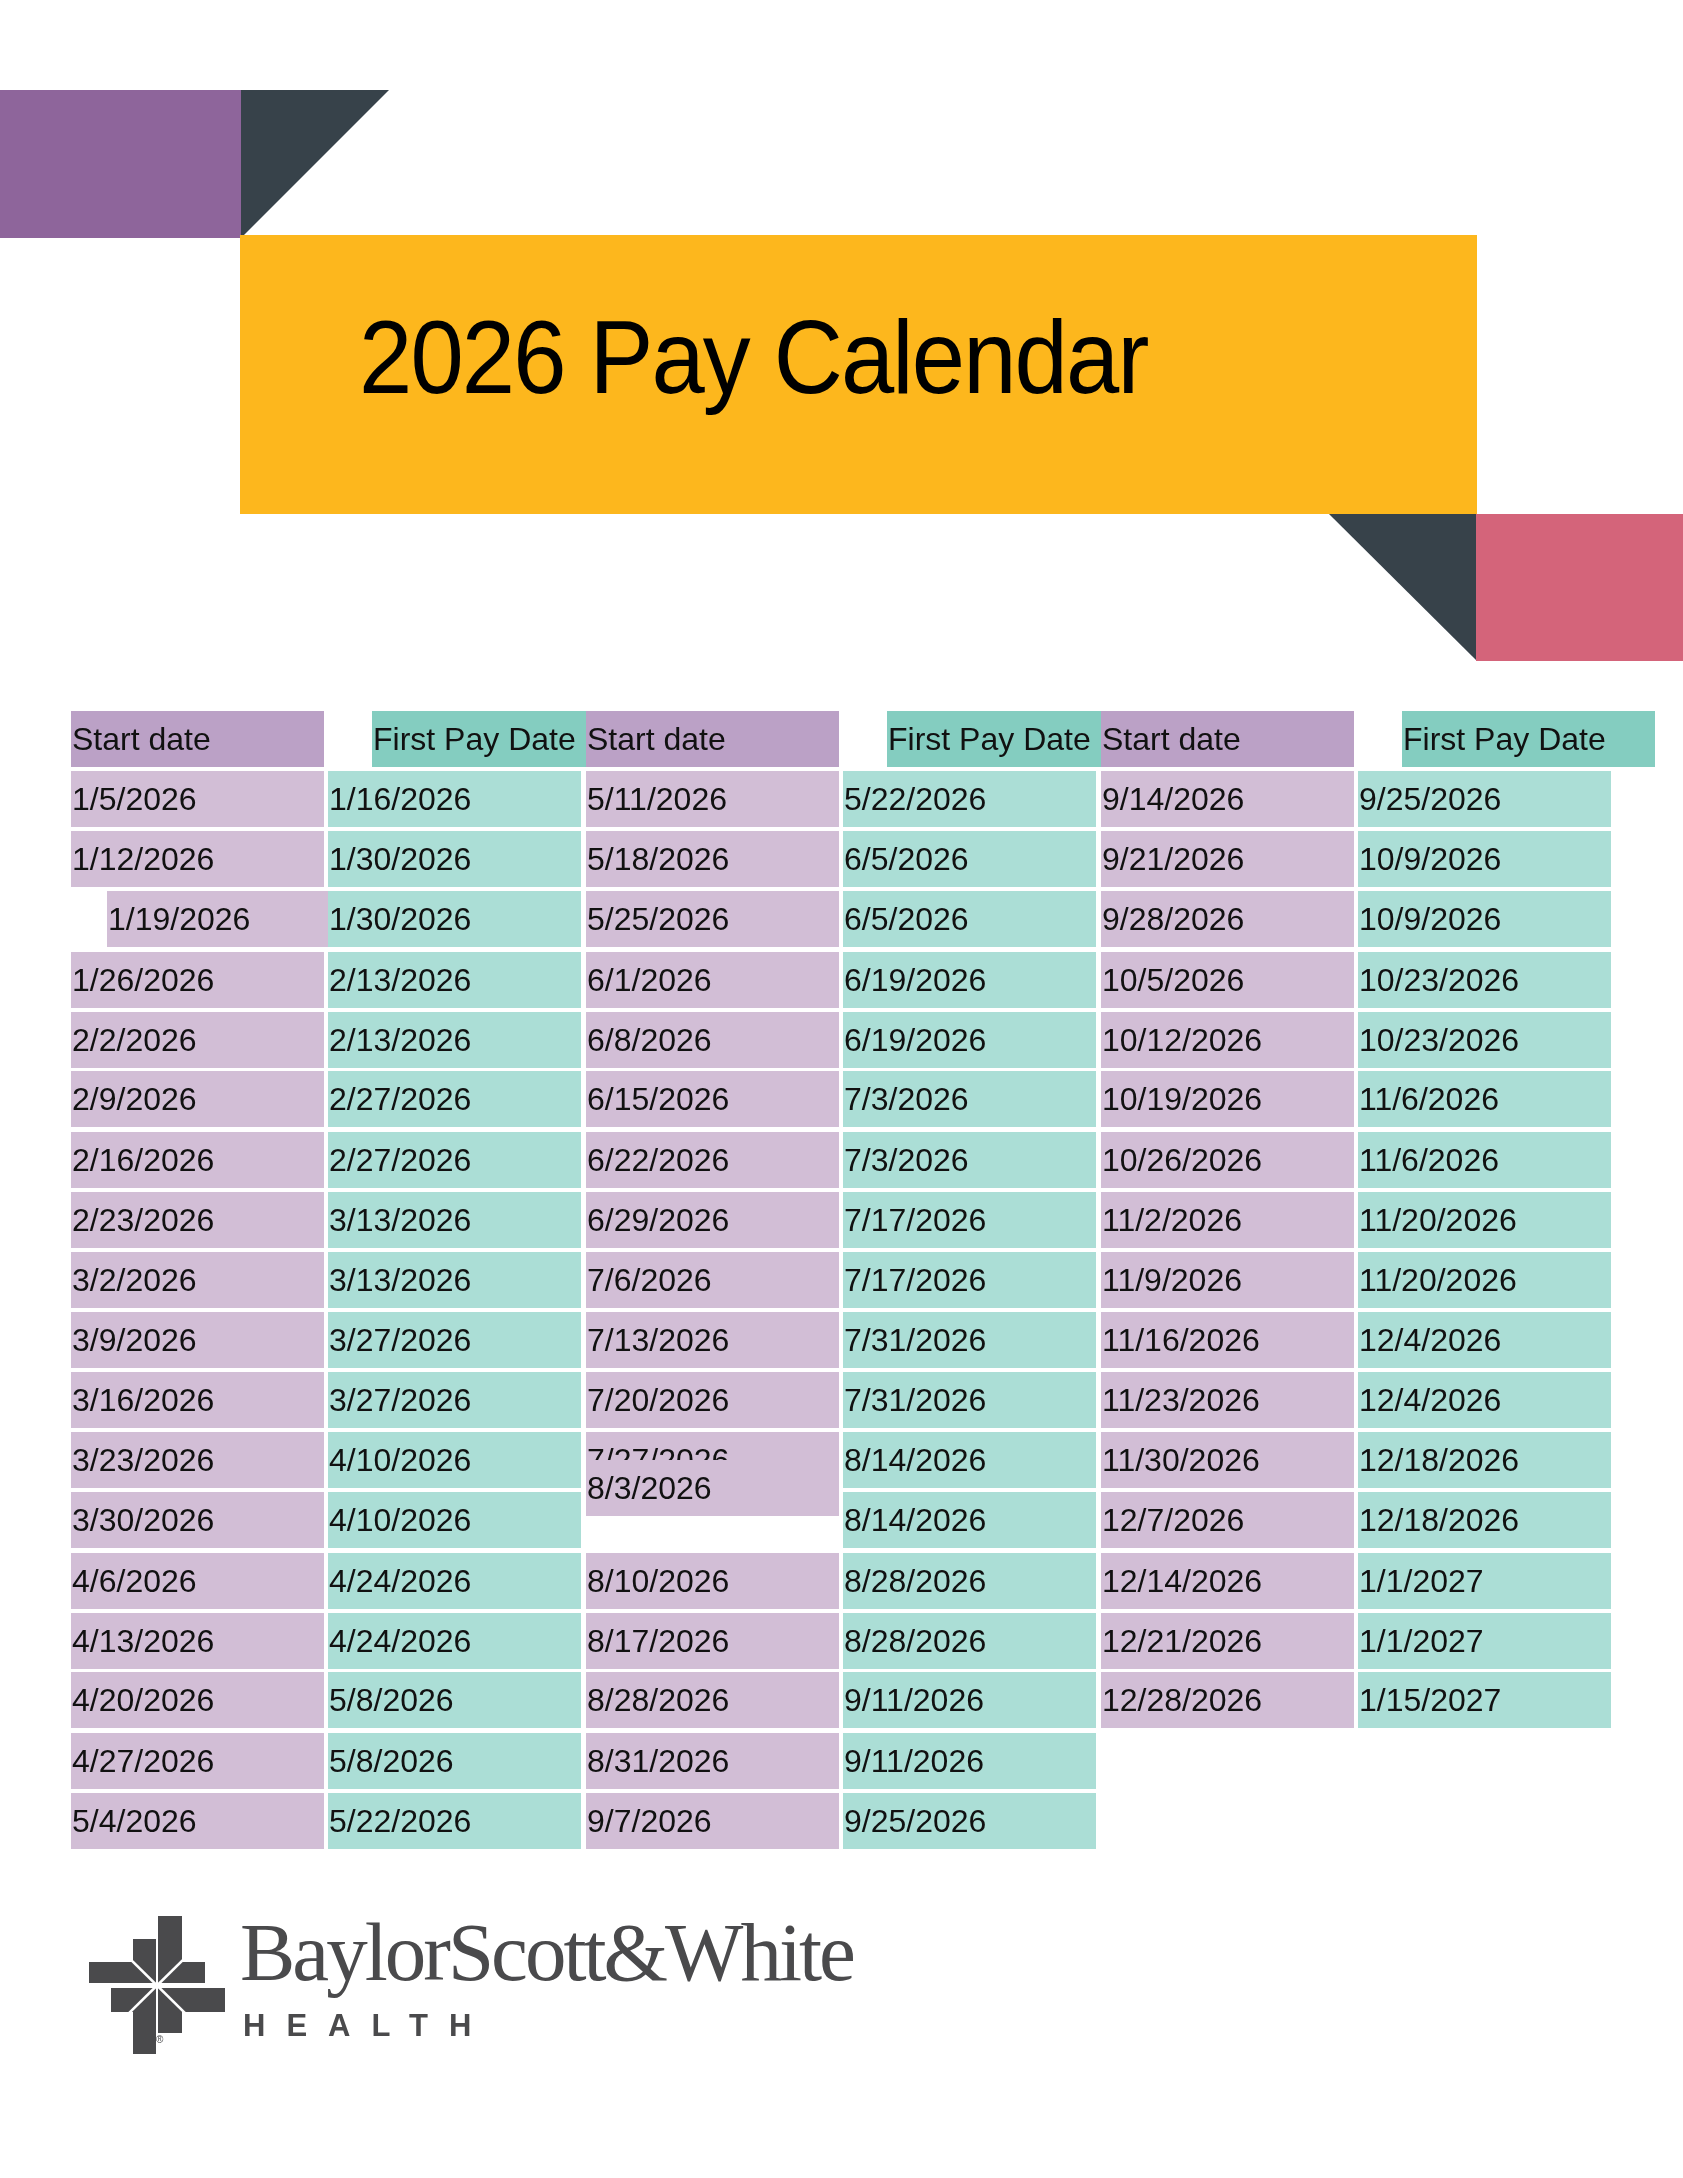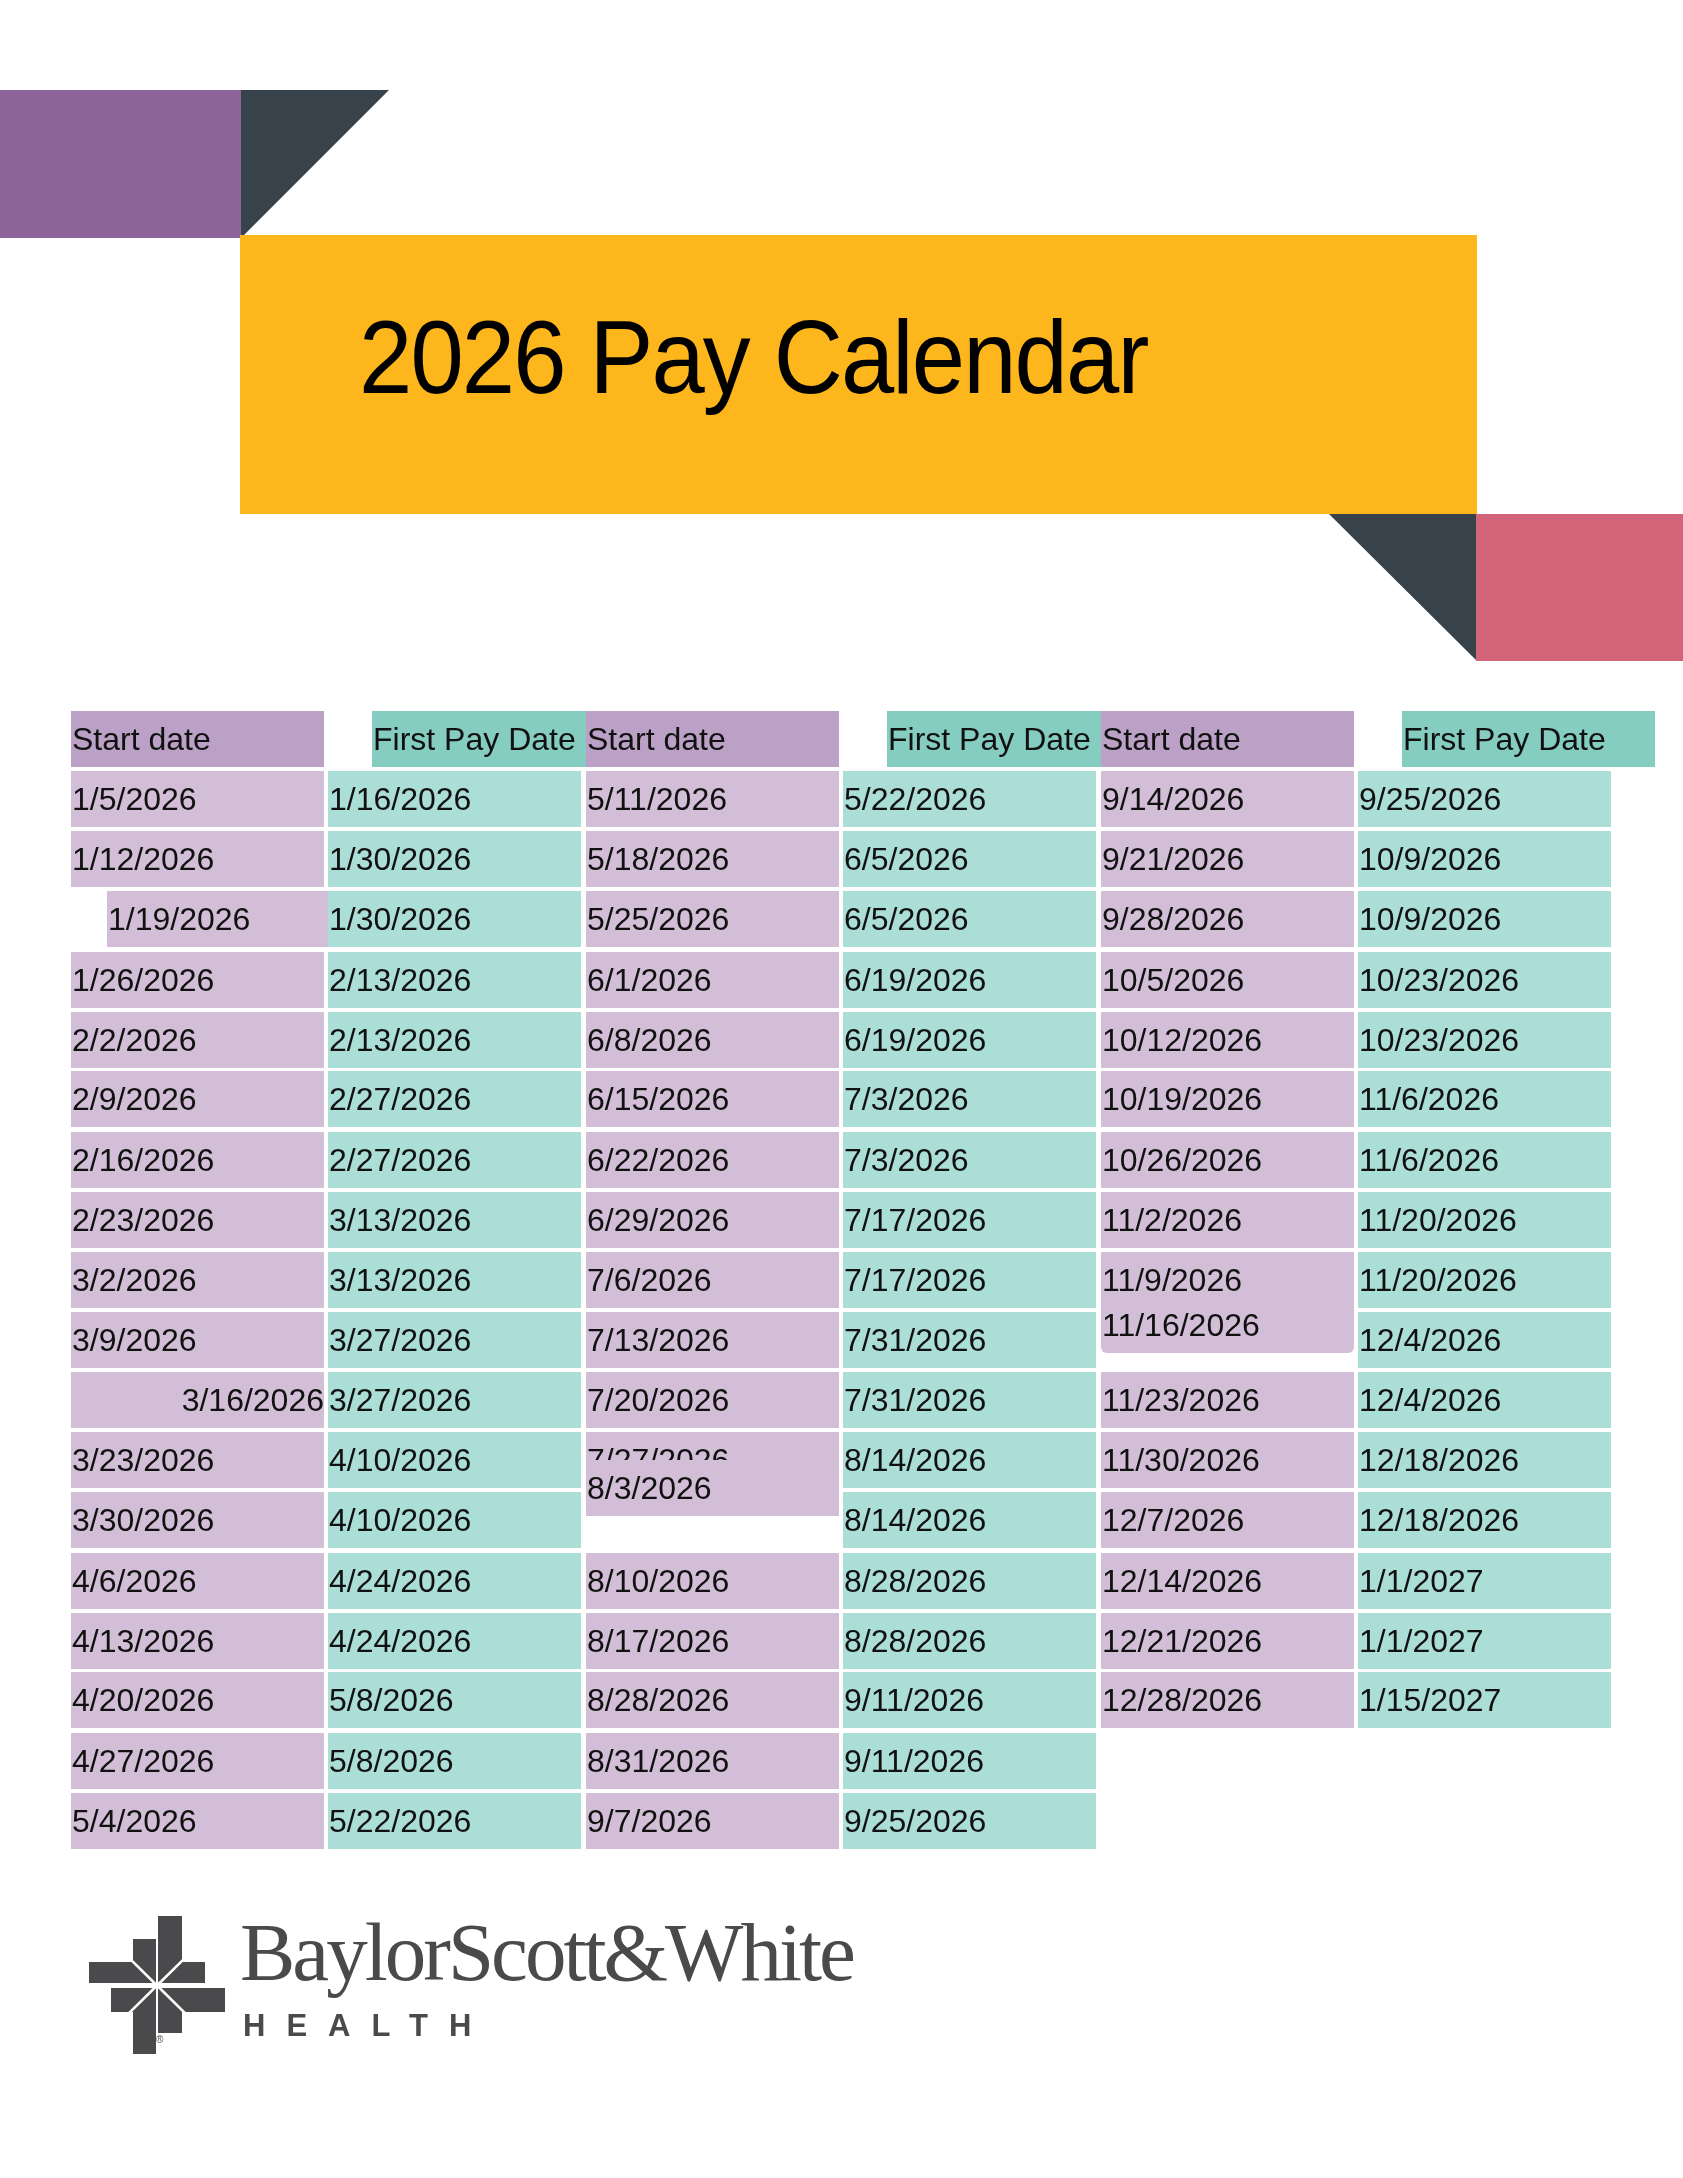--- a/index.html
+++ b/index.html
@@ -56,21 +56,21 @@
     <div class="cell start" style="left: 0px; top: 360px;">2/9/2026</div>
     <div class="cell pay" style="left: 257px; top: 360px;">2/27/2026</div>
     <div class="cell start" style="left: 0px; top: 421px;">2/16/2026</div>
     <div class="cell pay" style="left: 257px; top: 421px;">2/27/2026</div>
     <div class="cell start" style="left: 0px; top: 481px;">2/23/2026</div>
     <div class="cell pay" style="left: 257px; top: 481px;">3/13/2026</div>
     <div class="cell start" style="left: 0px; top: 541px;">3/2/2026</div>
     <div class="cell pay" style="left: 257px; top: 541px;">3/13/2026</div>
     <div class="cell start" style="left: 0px; top: 601px;">3/9/2026</div>
     <div class="cell pay" style="left: 257px; top: 601px;">3/27/2026</div>
-    <div class="cell start" style="left: 0px; top: 661px; text-align: right;">3/16/2026</div>
+    <div class="cell start" style="left: 0px; top: 661px;">3/16/2026</div>
     <div class="cell pay" style="left: 257px; top: 661px;">3/27/2026</div>
     <div class="cell start" style="left: 0px; top: 721px;">3/23/2026</div>
     <div class="cell pay" style="left: 257px; top: 721px;">4/10/2026</div>
     <div class="cell start" style="left: 0px; top: 781px;">3/30/2026</div>
     <div class="cell pay" style="left: 257px; top: 781px;">4/10/2026</div>
     <div class="cell start" style="left: 0px; top: 842px;">4/6/2026</div>
     <div class="cell pay" style="left: 257px; top: 842px;">4/24/2026</div>
     <div class="cell start" style="left: 0px; top: 902px;">4/13/2026</div>
     <div class="cell pay" style="left: 257px; top: 902px;">4/24/2026</div>
     <div class="cell start" style="left: 0px; top: 961px;">4/20/2026</div>
@@ -126,21 +126,21 @@
     <div class="cell start" style="left: 1030px; top: 301px;">10/12/2026</div>
     <div class="cell pay" style="left: 1287px; top: 301px;">10/23/2026</div>
     <div class="cell start" style="left: 1030px; top: 360px;">10/19/2026</div>
     <div class="cell pay" style="left: 1287px; top: 360px;">11/6/2026</div>
     <div class="cell start" style="left: 1030px; top: 421px;">10/26/2026</div>
     <div class="cell pay" style="left: 1287px; top: 421px;">11/6/2026</div>
     <div class="cell start" style="left: 1030px; top: 481px;">11/2/2026</div>
     <div class="cell pay" style="left: 1287px; top: 481px;">11/20/2026</div>
     <div class="cell start" style="left: 1030px; top: 541px;">11/9/2026</div>
     <div class="cell pay" style="left: 1287px; top: 541px;">11/20/2026</div>
-    <div class="cell start" style="left: 1030px; top: 586px; border-radius: 6px;">11/16/2026</div>
+    <div class="cell start" style="left: 1030px; top: 601px;">11/16/2026</div>
     <div class="cell pay" style="left: 1287px; top: 601px;">12/4/2026</div>
     <div class="cell start" style="left: 1030px; top: 661px;">11/23/2026</div>
     <div class="cell pay" style="left: 1287px; top: 661px;">12/4/2026</div>
     <div class="cell start" style="left: 1030px; top: 721px;">11/30/2026</div>
     <div class="cell pay" style="left: 1287px; top: 721px;">12/18/2026</div>
     <div class="cell start" style="left: 1030px; top: 781px;">12/7/2026</div>
     <div class="cell pay" style="left: 1287px; top: 781px;">12/18/2026</div>
     <div class="cell start" style="left: 1030px; top: 842px;">12/14/2026</div>
     <div class="cell pay" style="left: 1287px; top: 842px;">1/1/2027</div>
     <div class="cell start" style="left: 1030px; top: 902px;">12/21/2026</div>

